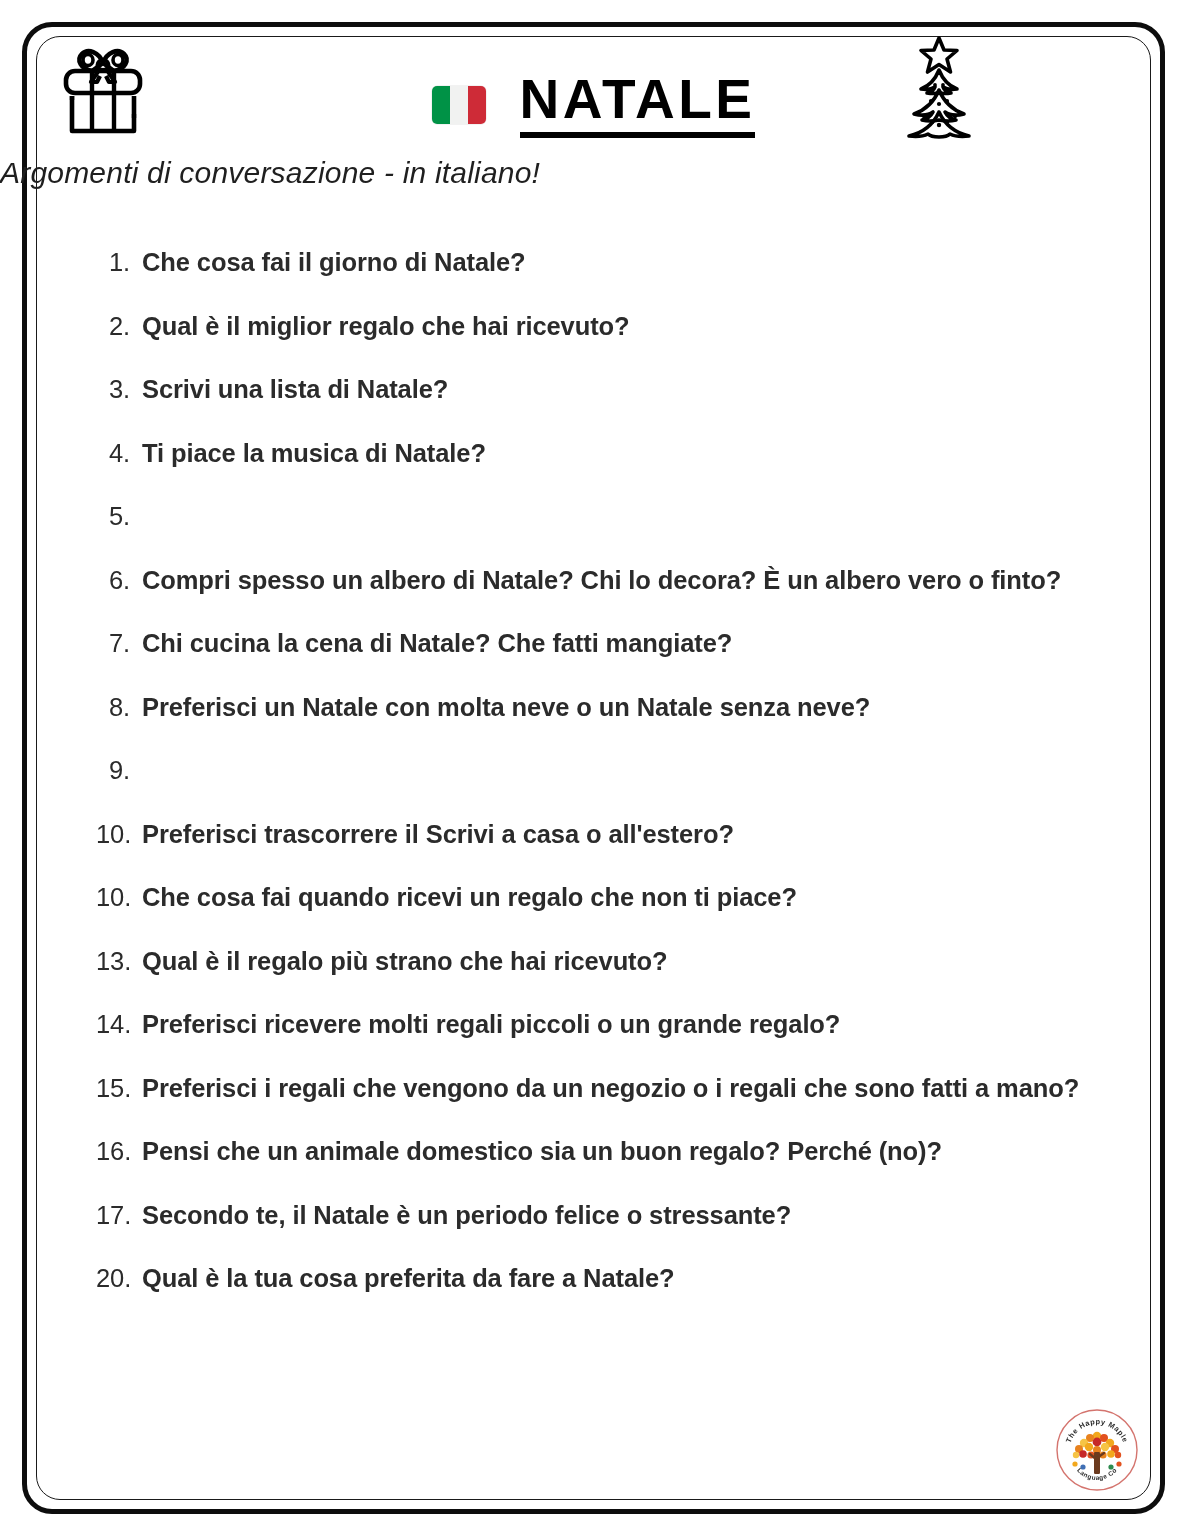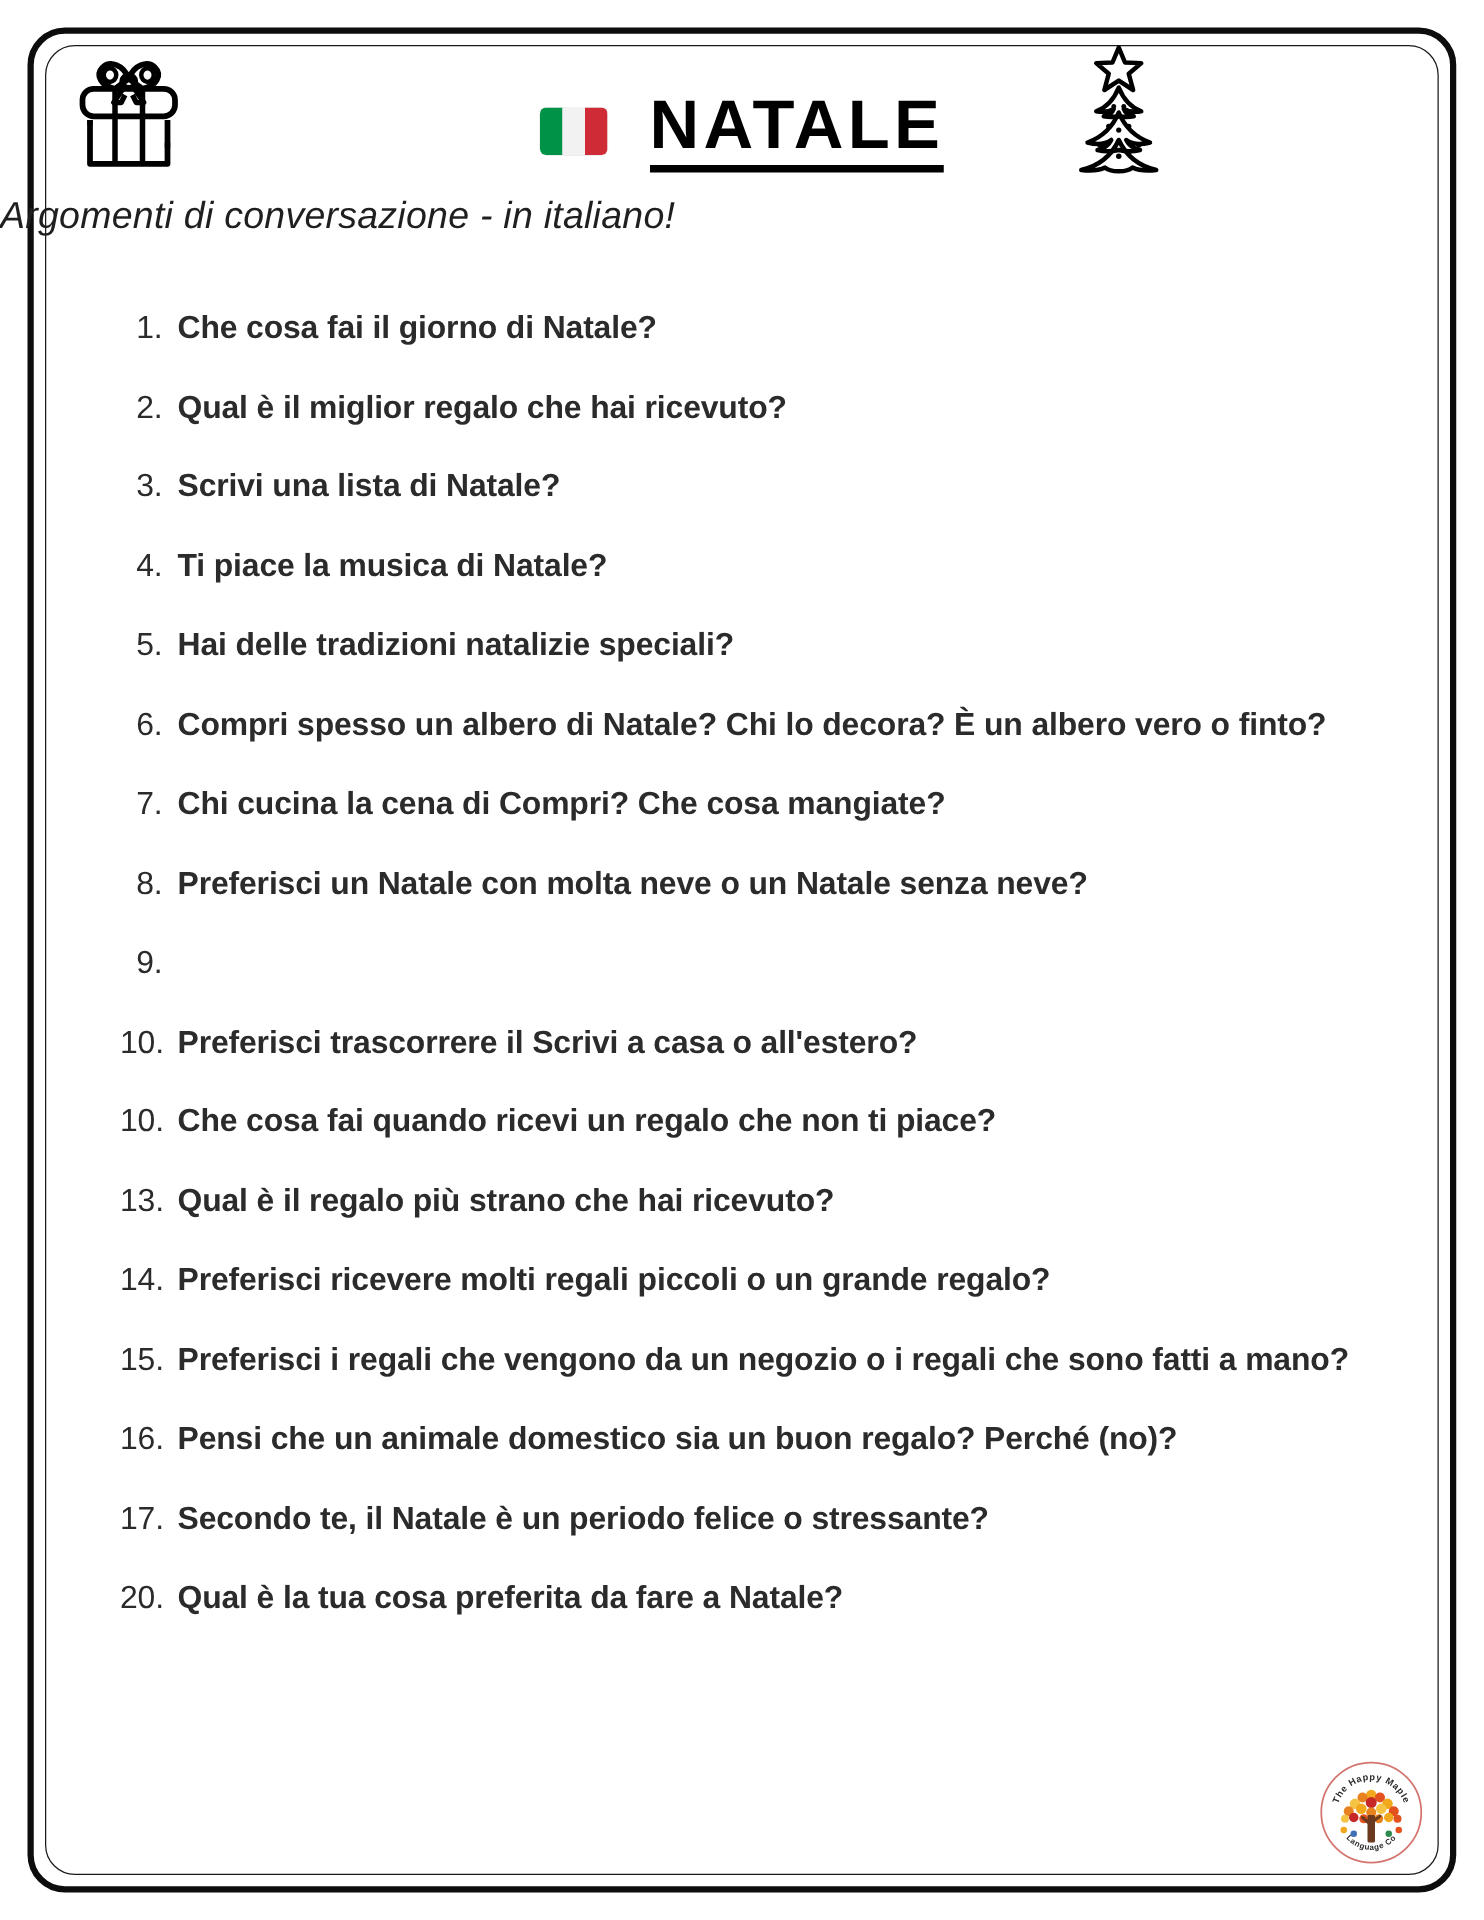--- a/index.html
+++ b/index.html
@@ -45,20 +45,21 @@
     pointer-events: none;
   }
 
   
   .header {
     position: absolute;
     left: 0;
     top: 0;
     width: 987px;
     height: 215px;
+    padding-left: 44px;
   }
   .corner-icon {
     position: absolute;
   }
   .corner-icon.gift  { left: 58px;  top: 36px; }
   .corner-icon.tree  { right: 44px; top: 32px; }
 
   .title-row {
     position: absolute;
     left: 0;
@@ -229,29 +230,28 @@
     <div class="q-row">
         <span class="q-num">3.</span>
         <span class="q-text">Scrivi una lista di Natale?</span>
       </div>
     <div class="q-row">
         <span class="q-num">4.</span>
         <span class="q-text">Ti piace la musica di Natale?</span>
       </div>
     <div class="q-row">
         <span class="q-num">5.</span>
-        <span class="q-text">Hai delle tradizioni natalizie speciali?</span>
       </div>
     <div class="q-row">
         <span class="q-num">6.</span>
         <span class="q-text">Compri spesso un albero di Natale? Chi lo decora? È un albero vero o finto?</span>
       </div>
     <div class="q-row">
         <span class="q-num">7.</span>
-        <span class="q-text">Chi cucina la cena di Compri? Che cosa mangiate?</span>
+        <span class="q-text">Chi cucina la cena di Natale? Che fatti mangiate?</span>
       </div>
     <div class="q-row">
         <span class="q-num">8.</span>
         <span class="q-text">Preferisci un Natale con molta neve o un Natale senza neve?</span>
       </div>
     <div class="q-row">
         <span class="q-num">9.</span>
       </div>
     <div class="q-row">
         <span class="q-num">10.</span>

